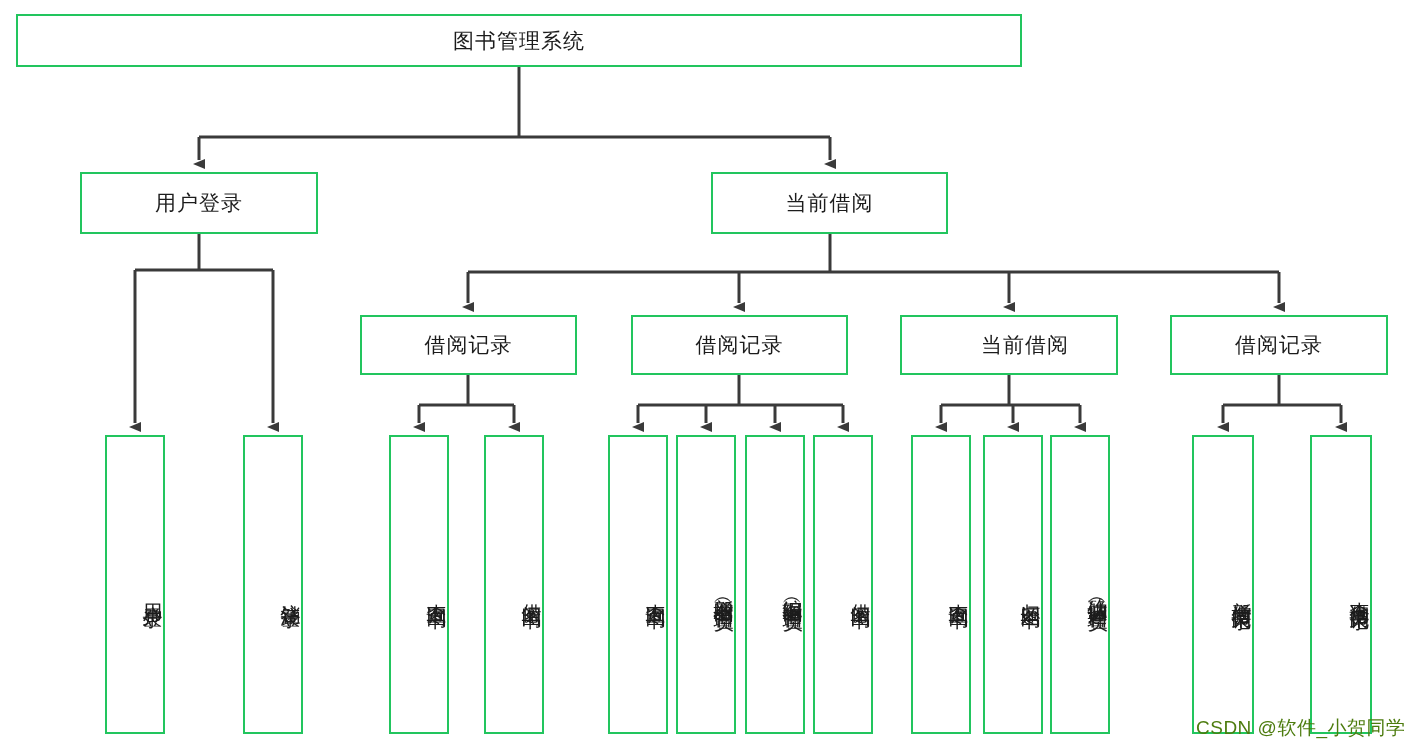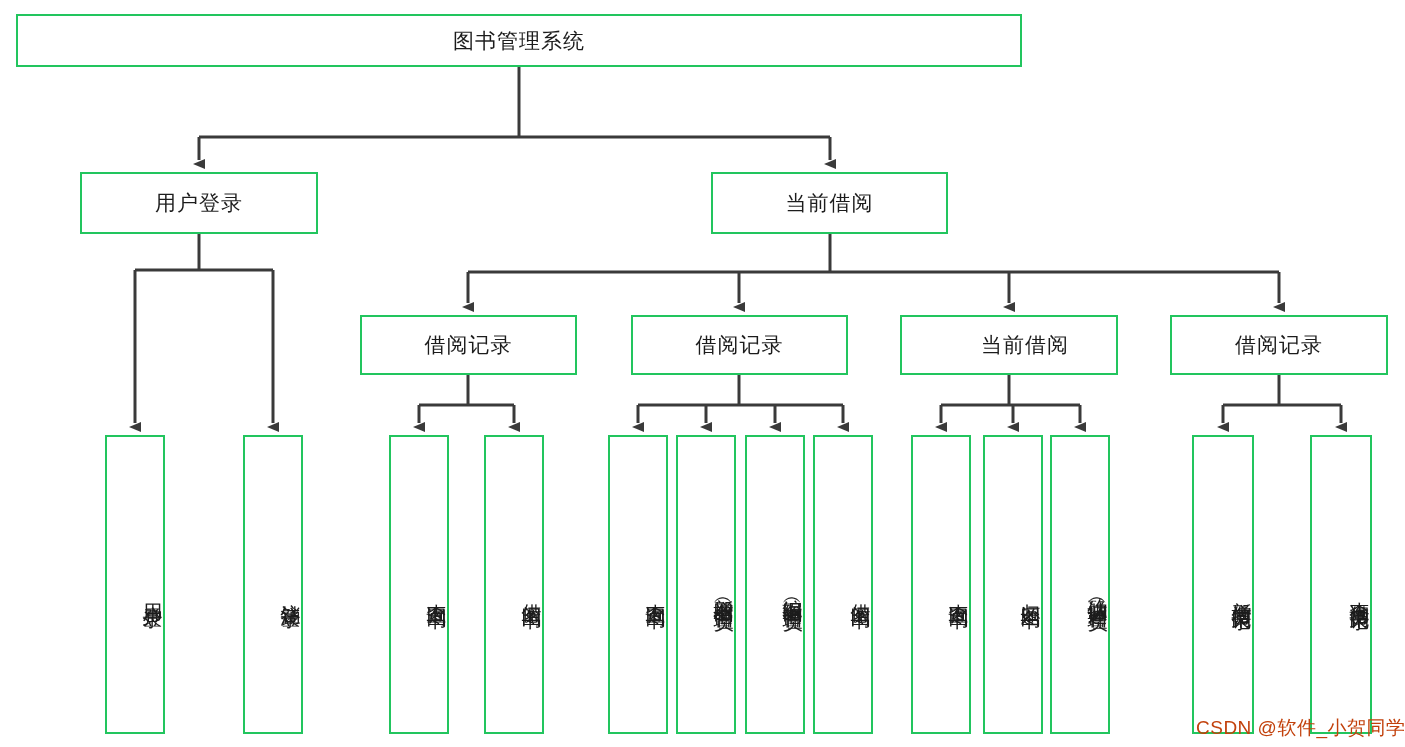--- a/index.html
+++ b/index.html
@@ -175,14 +175,14 @@
   <div class="node vert" id="node-leaf-10" style="left: 1050px; top: 435px; width: 60px; height: 299px;">
     <span class="vtext">确认归还（管理员）</span>
   </div>
   <div class="node vert" id="node-leaf-11" style="left: 1192px; top: 435px; width: 62px; height: 299px;">
     <span class="vtext">新增借阅记录</span>
   </div>
   <div class="node vert" id="node-leaf-12" style="left: 1310px; top: 435px; width: 62px; height: 299px;">
     <span class="vtext">查询借阅记录</span>
   </div>
 
-  <div class="watermark" id="watermark" style="left: 1196px; top: 715px; color: #c2410c;">CSDN @软件_小贺同学</div>
+  <div class="watermark" id="watermark" style="left: 1196px; top: 715px; color: #4d7c0f;">CSDN @软件_小贺同学</div>
 </div>
 
 </body></html>

